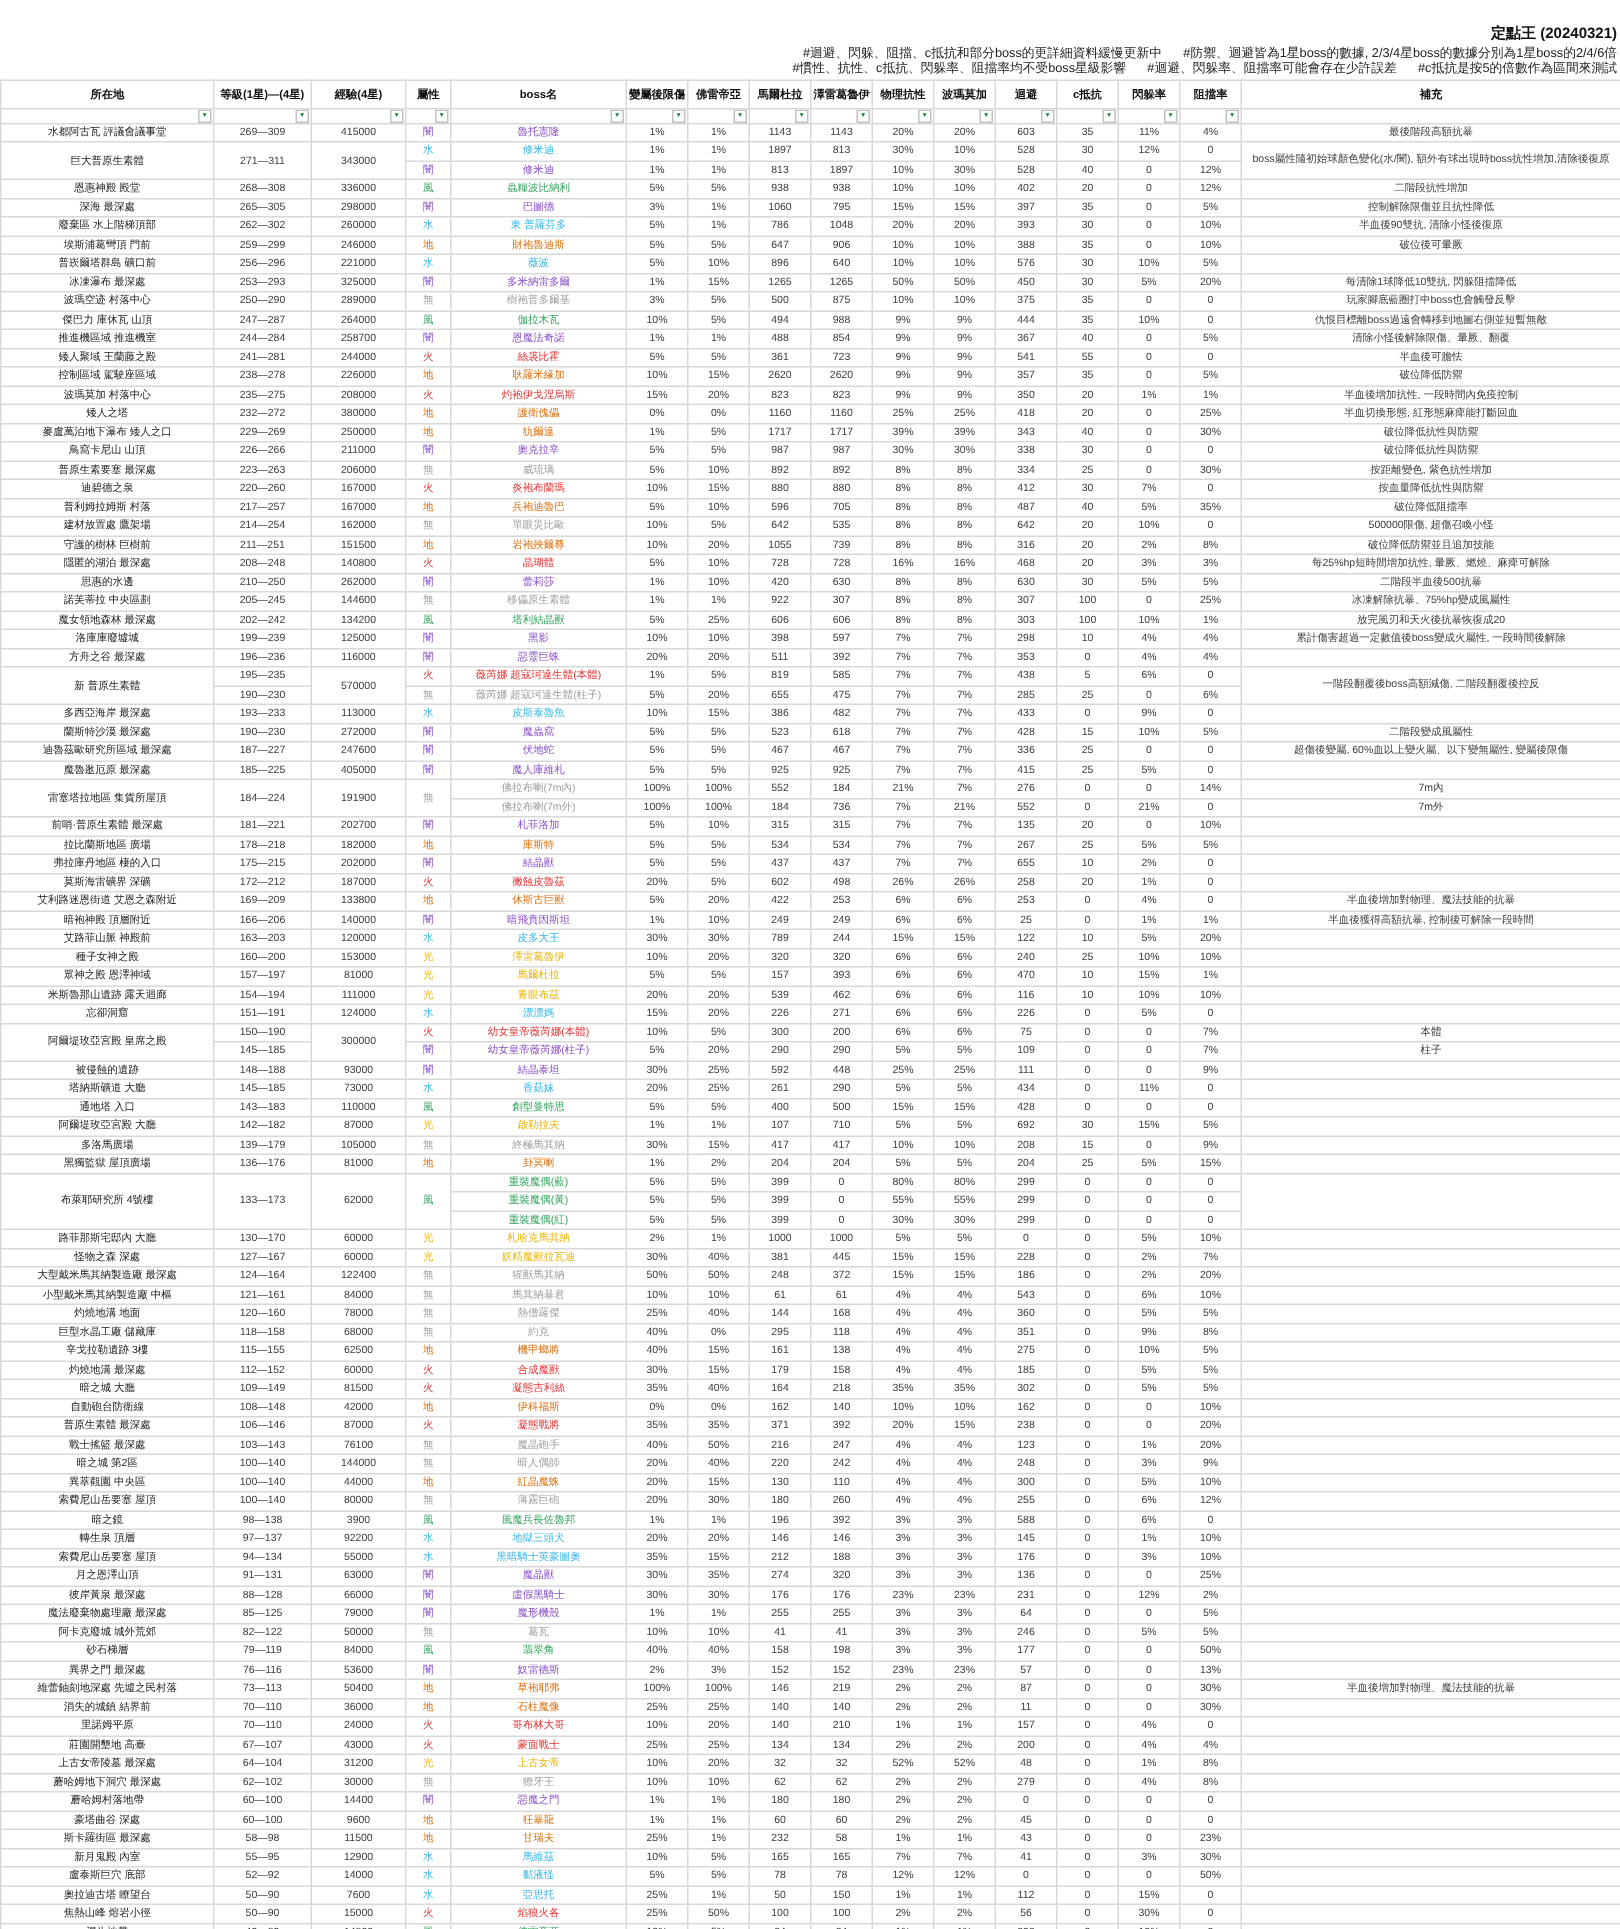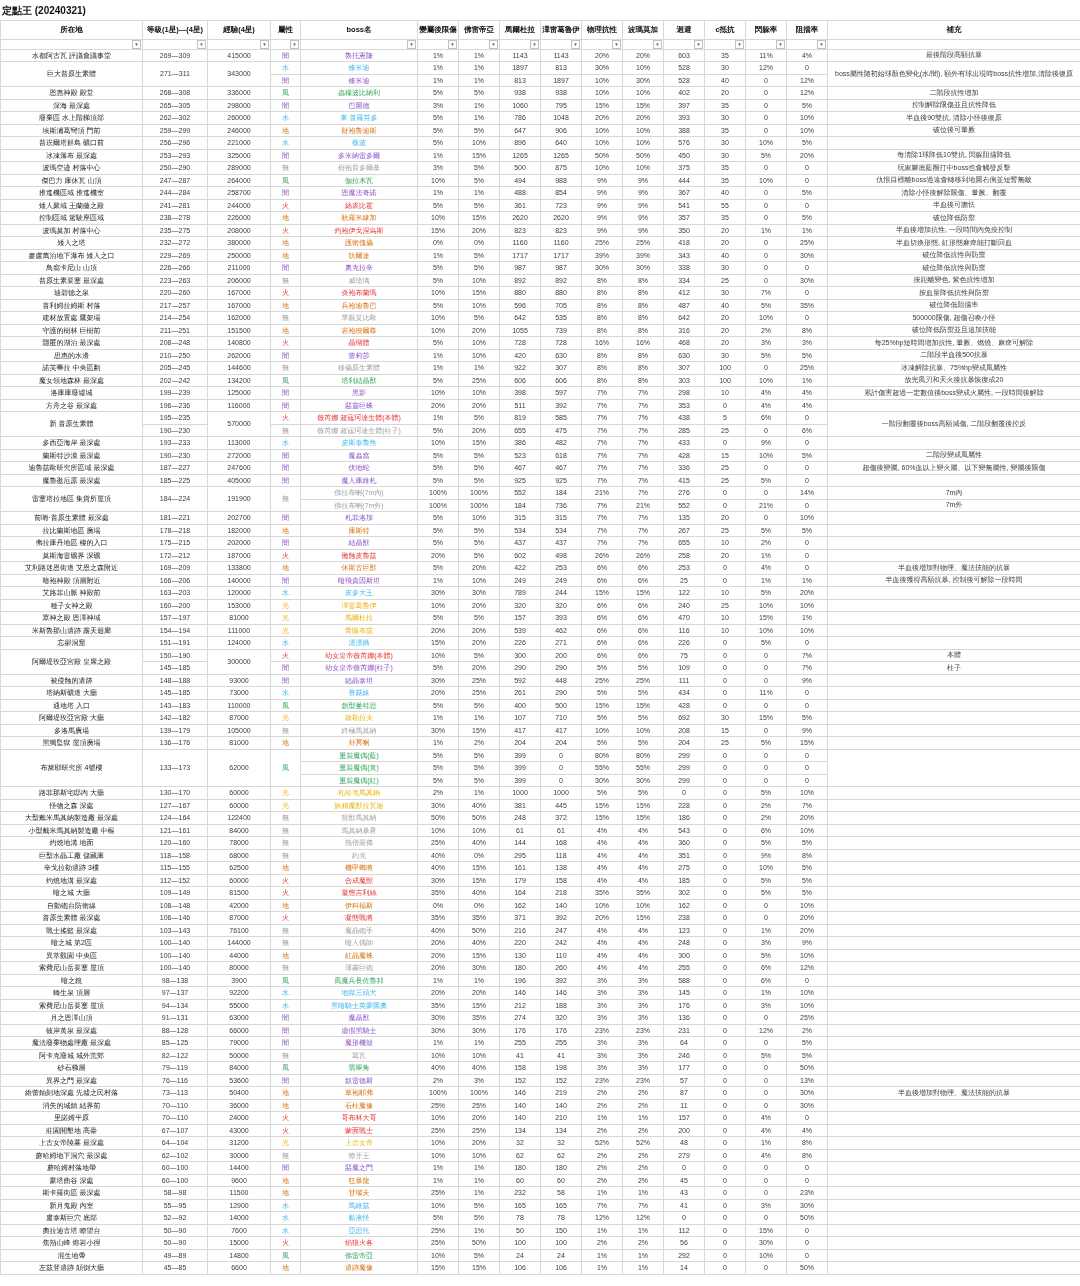--- a/index.html
+++ b/index.html
@@ -1,38 +1,40 @@
 <!DOCTYPE html>
 <html><head>
 <meta charset="utf-8">
 <style>
   html,body{margin:0;padding:0;background:#fff;}
   #sheet{width:1080px;height:1286px;background:#fff;overflow:hidden;
          font-family:"Liberation Sans",sans-serif;color:#222;}
-  #titleblock{padding:5px 2px 0 2px;line-height:1.25;}
+  #titleblock{padding:17px 2px 0 2px;line-height:1.25;text-align:right;}
   #title-line1{font-size:10px;font-weight:bold;color:#111;}
   .title-note{font-size:8.5px;color:#222;white-space:pre;}
   table.grid{border-collapse:collapse;table-layout:fixed;width:1080px;margin-top:2px;}
   table.grid td,table.grid th{border:1px solid #d8d8d8;padding:0;overflow:hidden;
       white-space:nowrap;text-align:center;vertical-align:middle;}
   th.colhead{font-size:7.5px;font-weight:bold;color:#111;height:18px;background:#fff;}
   td.filtercell{height:8px;background:#fff;}
   .filterbtn{float:right;width:7px;height:7px;border:1px solid #c2c2c2;margin-right:1px;
       font-size:5px;line-height:6px;color:#188038;text-align:center;background:#fdfdfd;}
   td.c{font-size:7px;height:11.5px;line-height:1.05;color:#3c3c3c;}
   td.loc{color:#1a1a1a;}
   td.note{white-space:pre-line;line-height:1.1;}
   td.el,td.boss{font-weight:normal;}
 </style>
 </head>
 <body>
 
 <div id="sheet">
   <div id="titleblock">
     <div id="title-line1">定點王  (20240321)</div>
+    <div class="title-note">#迴避、閃躲、阻擋、c抵抗和部分boss的更詳細資料緩慢更新中      #防禦、迴避皆為1星boss的數據, 2/3/4星boss的數據分別為1星boss的2/4/6倍</div>
+    <div class="title-note">#慣性、抗性、c抵抗、閃躲率、阻擋率均不受boss星級影響      #迴避、閃躲率、阻擋率可能會存在少許誤差      #c抵抗是按5的倍數作為區間來測試</div>
   </div>
   <table class="grid">
     <colgroup id="cols">
         <col style="width:142px">
         <col style="width:65px">
         <col style="width:63px">
         <col style="width:30px">
         <col style="width:117px">
         <col style="width:41px">
         <col style="width:41px">

